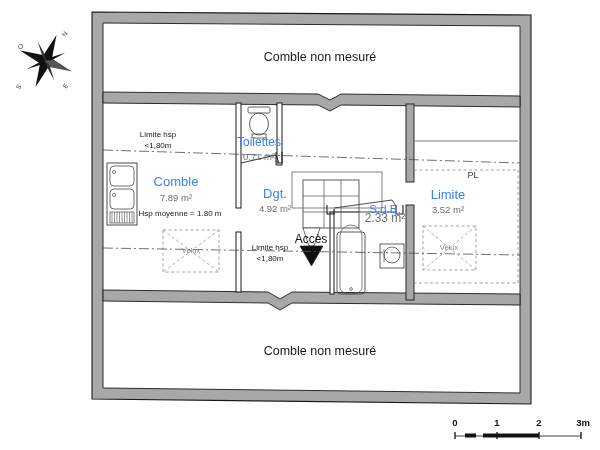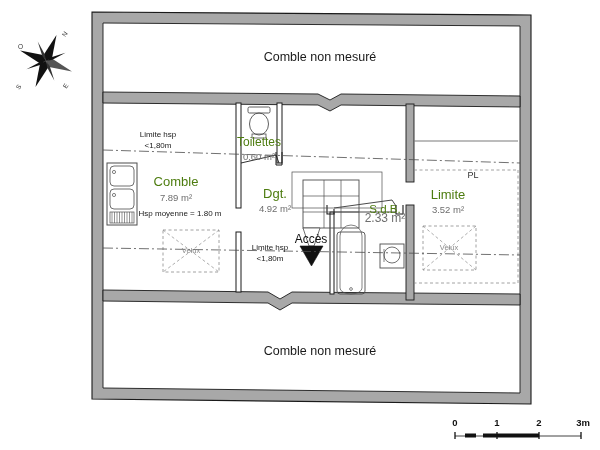--- a/index.html
+++ b/index.html
@@ -30,21 +30,21 @@
   }
   .lbl {
     position: absolute;
     white-space: nowrap;
     color: #1a1a1a;
     line-height: 1.05;
     text-align: center;
   }
   .lbl-room-name {
     font-size: 13px;
-    color: #4d7c0f;
+    color: #3b82f6;
   }
   .lbl-room-area {
     font-size: 9.5px;
     color: #6e6e6e;
   }
   .lbl-attic {
     font-size: 12.5px;
     color: #1a1a1a;
   }
   .lbl-small {
@@ -232,21 +232,21 @@
   <div class="lbl lbl-compass" style="left:64px; top:83px; transform:rotate(-55deg);">E</div>
   <div class="lbl lbl-compass" style="left:17px; top:84px; transform:rotate(-55deg);">S</div>
 
   <div class="lbl lbl-attic center-x" style="left:320px; top:51px;">Comble non mesuré</div>
   <div class="lbl lbl-attic center-x" style="left:320px; top:345px;">Comble non mesuré</div>
 
   <div class="lbl lbl-room-name center-x" style="left:176px; top:175px;">Comble</div>
   <div class="lbl lbl-room-area center-x" style="left:176px; top:193px;">7.89 m²</div>
 
   <div class="lbl lbl-room-name center-x" style="left:259px; top:136px; font-size:12px;">Toilettes</div>
-  <div class="lbl lbl-room-area center-x" style="left:259px; top:152px;">0.60 m²</div>
+  <div class="lbl lbl-room-area center-x" style="left:259px; top:152px;">0.71 m²</div>
 
   <div class="lbl lbl-room-name center-x" style="left:275px; top:187px;">Dgt.</div>
   <div class="lbl lbl-room-area center-x" style="left:275px; top:204px;">4.92 m²</div>
 
   <div class="lbl lbl-room-name center-x" style="left:385px; top:203px; font-size:11.5px;">S.d.B.</div>
   <div class="lbl lbl-room-area center-x" style="left:385px; top:212px; font-size:12px;">2.33 m²</div>
 
   <div class="lbl lbl-room-name center-x" style="left:448px; top:188px;">Limite</div>
   <div class="lbl lbl-room-area center-x" style="left:448px; top:205px;">3.52 m²</div>
 

